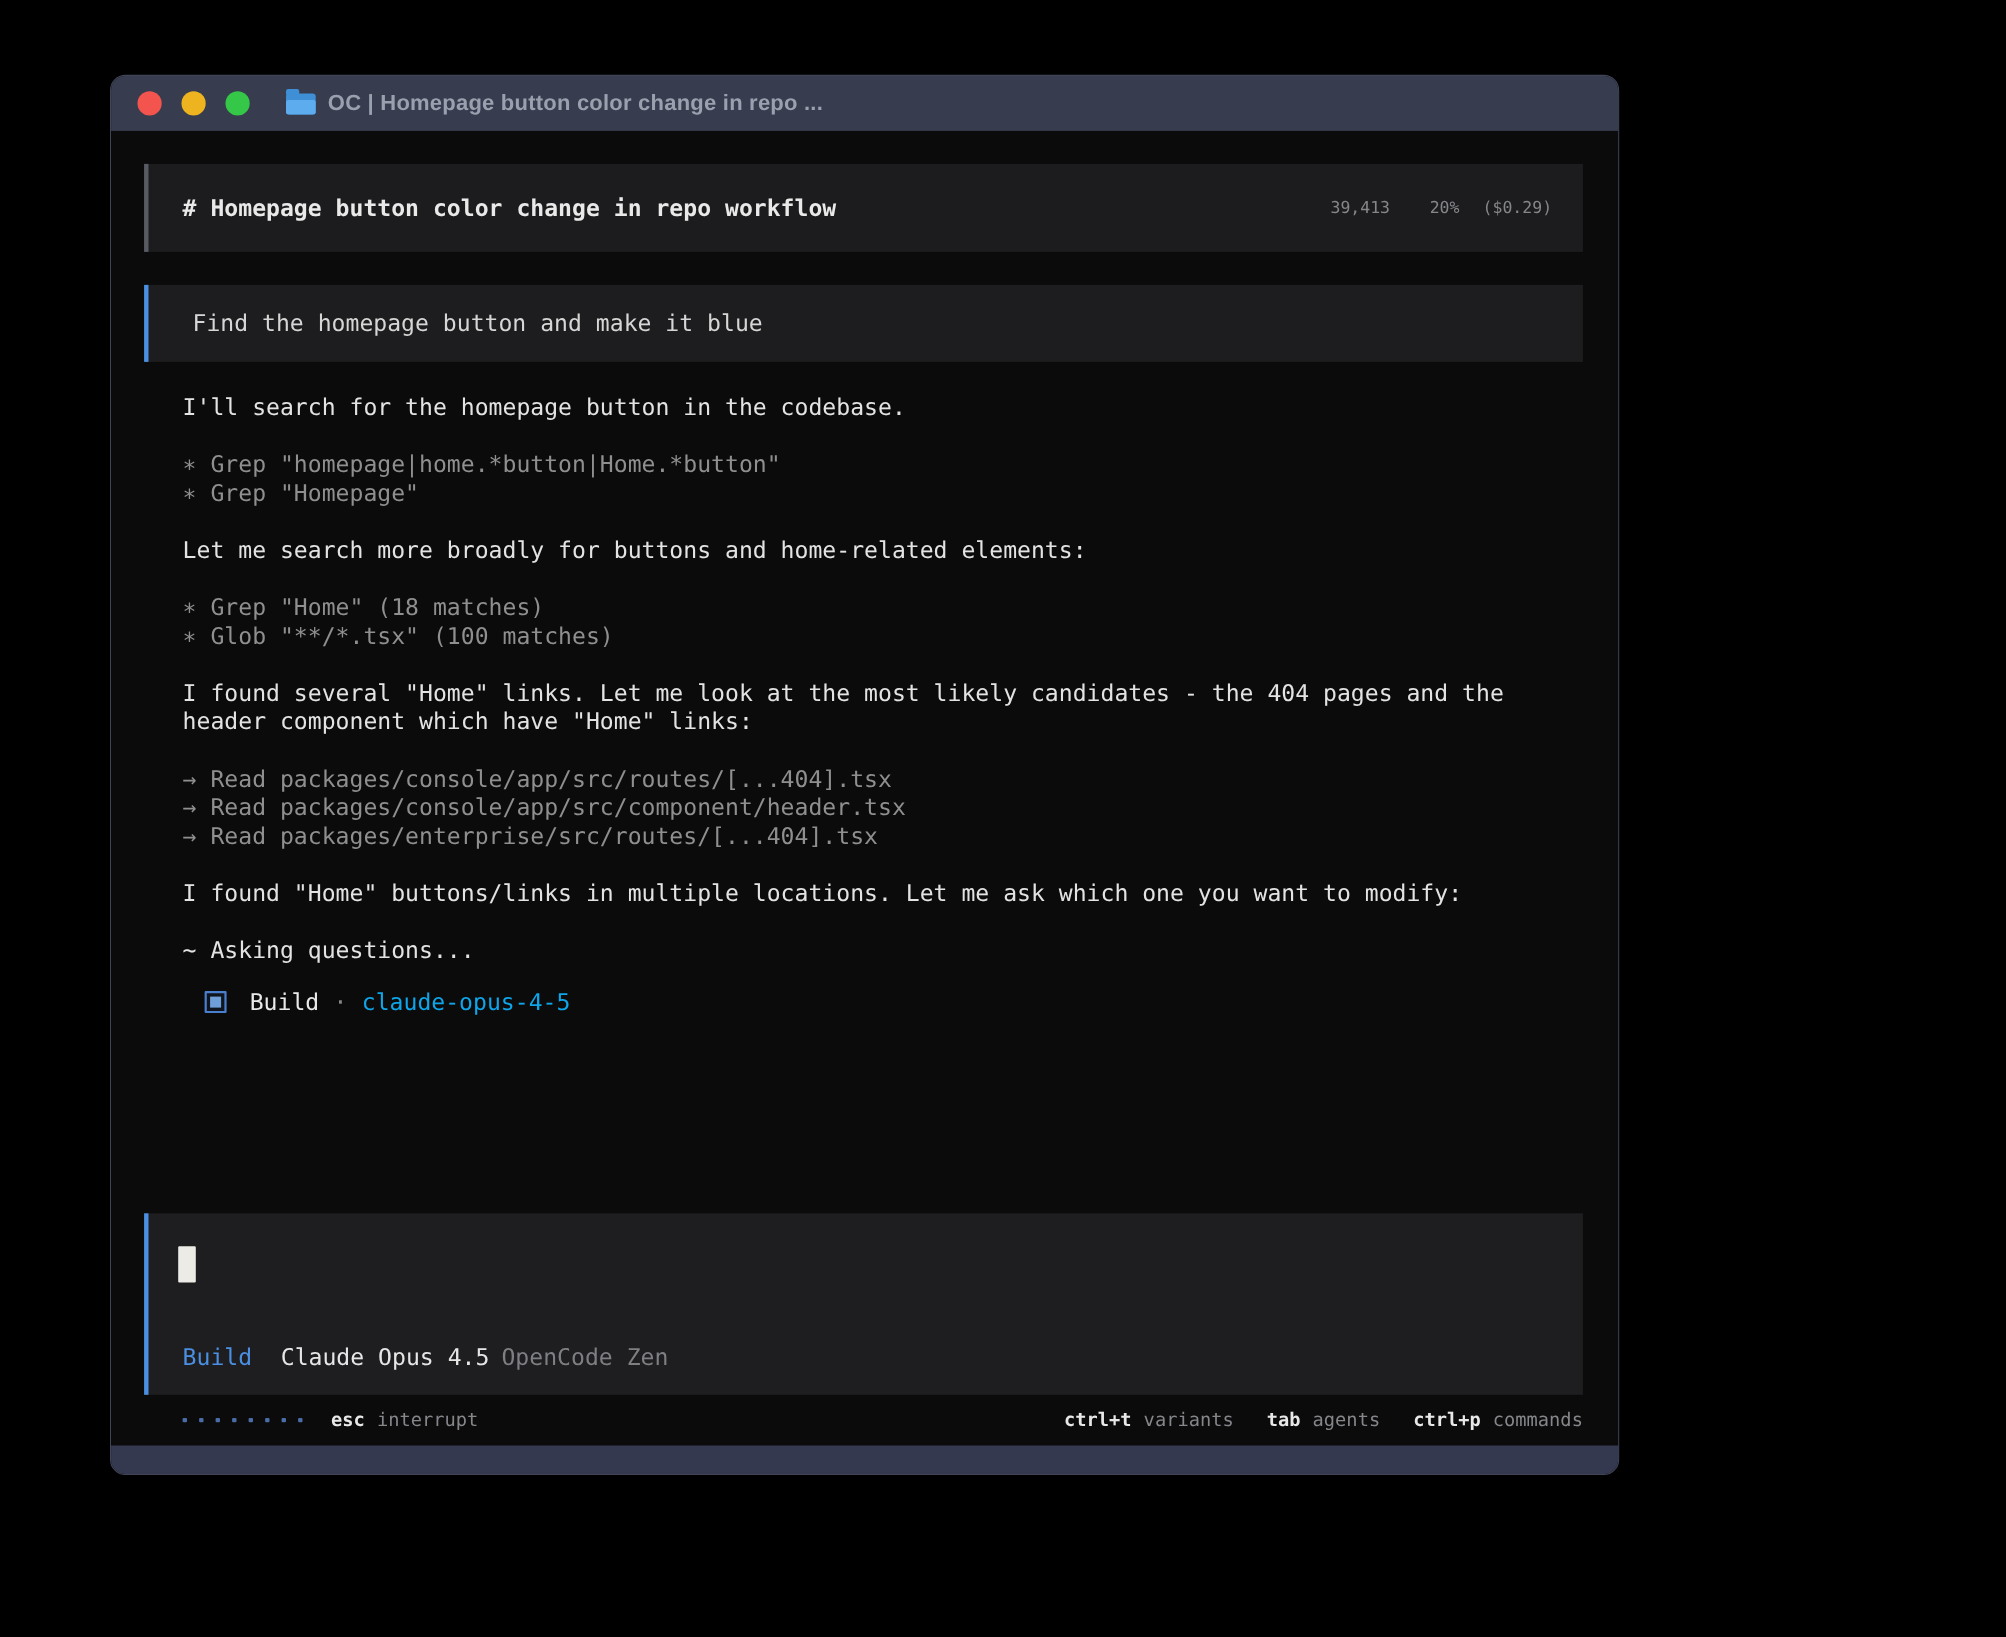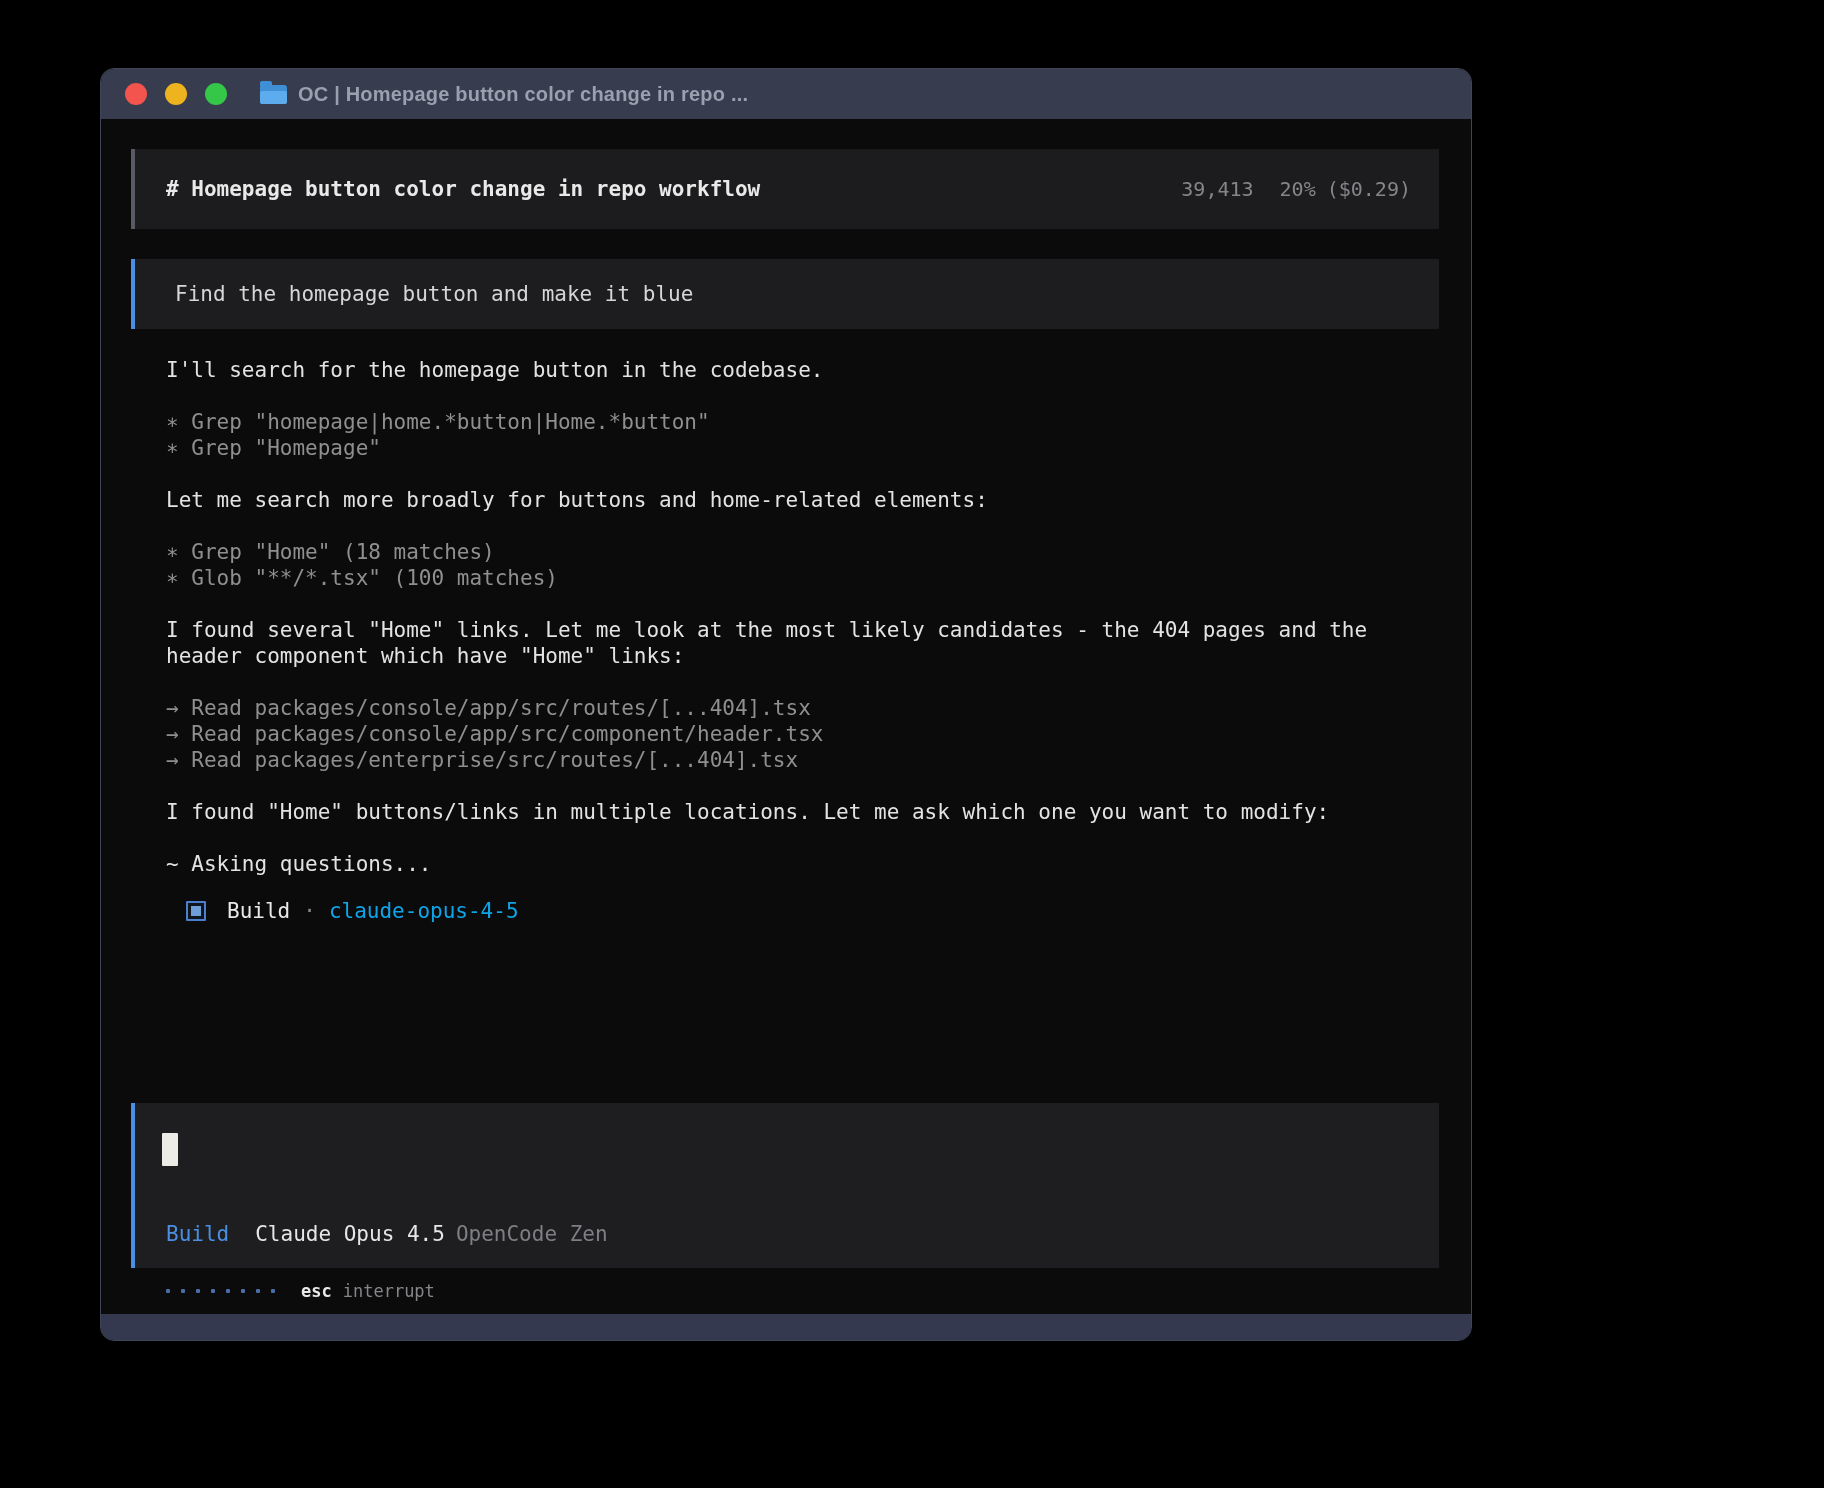--- a/index.html
+++ b/index.html
@@ -37,21 +37,21 @@
     flex:1; display:flex; flex-direction:column;
     background:#0b0b0c; padding:30px 32px 0 30px; overflow:hidden;
   }
   .panel { width:100%; background:#1c1c1e; }
 
   .header-panel {
     height:80px; flex:0 0 80px; border-left:4px solid #585b63;
     display:flex; align-items:center; padding:0 28px 0 31px; margin-bottom:30px;
   }
   .header-title { font-size:21px; font-weight:bold; color:#e9e9e9; }
-  .header-stats { margin-left:auto; display:flex; gap:11px; font-size:20px; color:#85868a; }
+  .header-stats { margin-left:auto; display:flex; gap:21px; font-size:15px; color:#85868a; }
   .header-stats .tokens { margin-right:15px; }
 
   .user-panel {
     height:70px; flex:0 0 70px; border-left:4px solid var(--accent,#4a8fe2);
     display:flex; align-items:center; padding-left:40px; margin-bottom:28px;
     background:#1d1d1f;
   }
   .user-text { font-size:21px; color:#d6d6d6; }
 
   .transcript { padding-left:35px; }
@@ -197,18 +197,35 @@
           <span class="dot"></span>
           <span class="dot"></span>
           <span class="dot"></span>
           <span class="dot"></span>
           <span class="dot"></span>
         </span>
       <span class="sb-left">
         <span class="sb-key">esc</span>
         <span class="sb-label">interrupt</span>
       </span>
+      <span class="sb-right">
+
+          <span class="shortcut">
+            <span class="sb-key">ctrl+t</span>
+            <span class="sb-label">variants</span>
+          </span>
+
+          <span class="shortcut">
+            <span class="sb-key">tab</span>
+            <span class="sb-label">agents</span>
+          </span>
+
+          <span class="shortcut">
+            <span class="sb-key">ctrl+p</span>
+            <span class="sb-label">commands</span>
+          </span>
+        </span>
     </div>
 
   </div>
 
   <div class="bottom-strip"></div>
 </div>
 
 </body></html>

